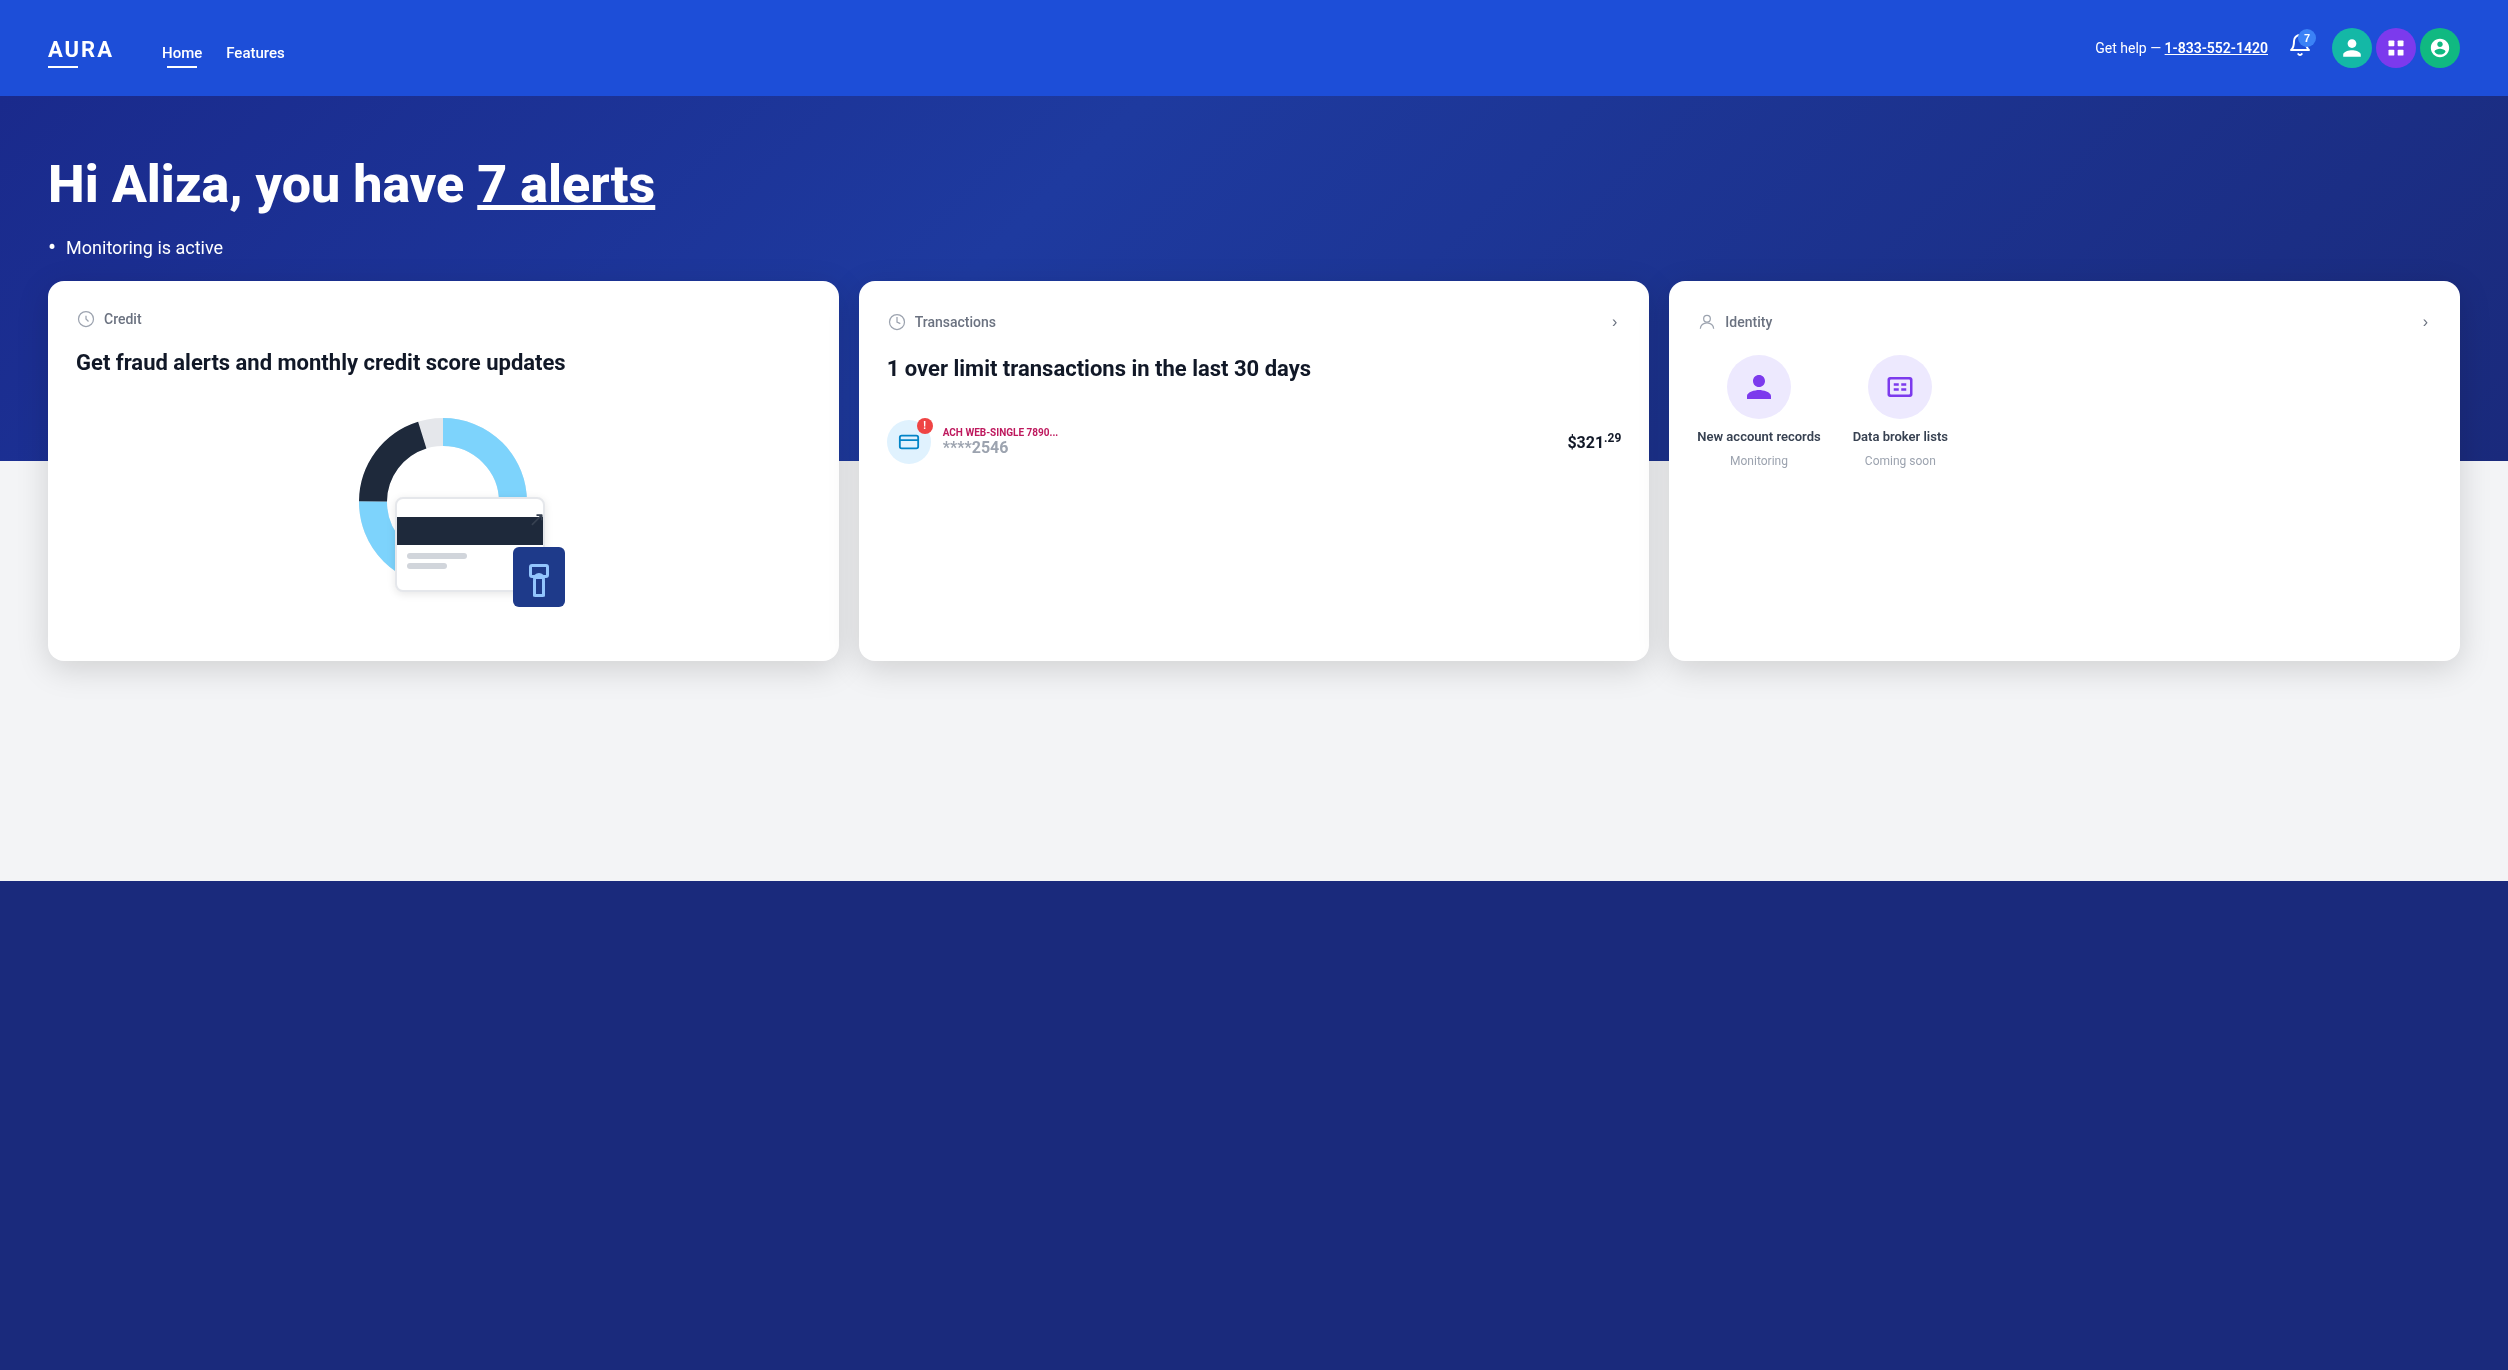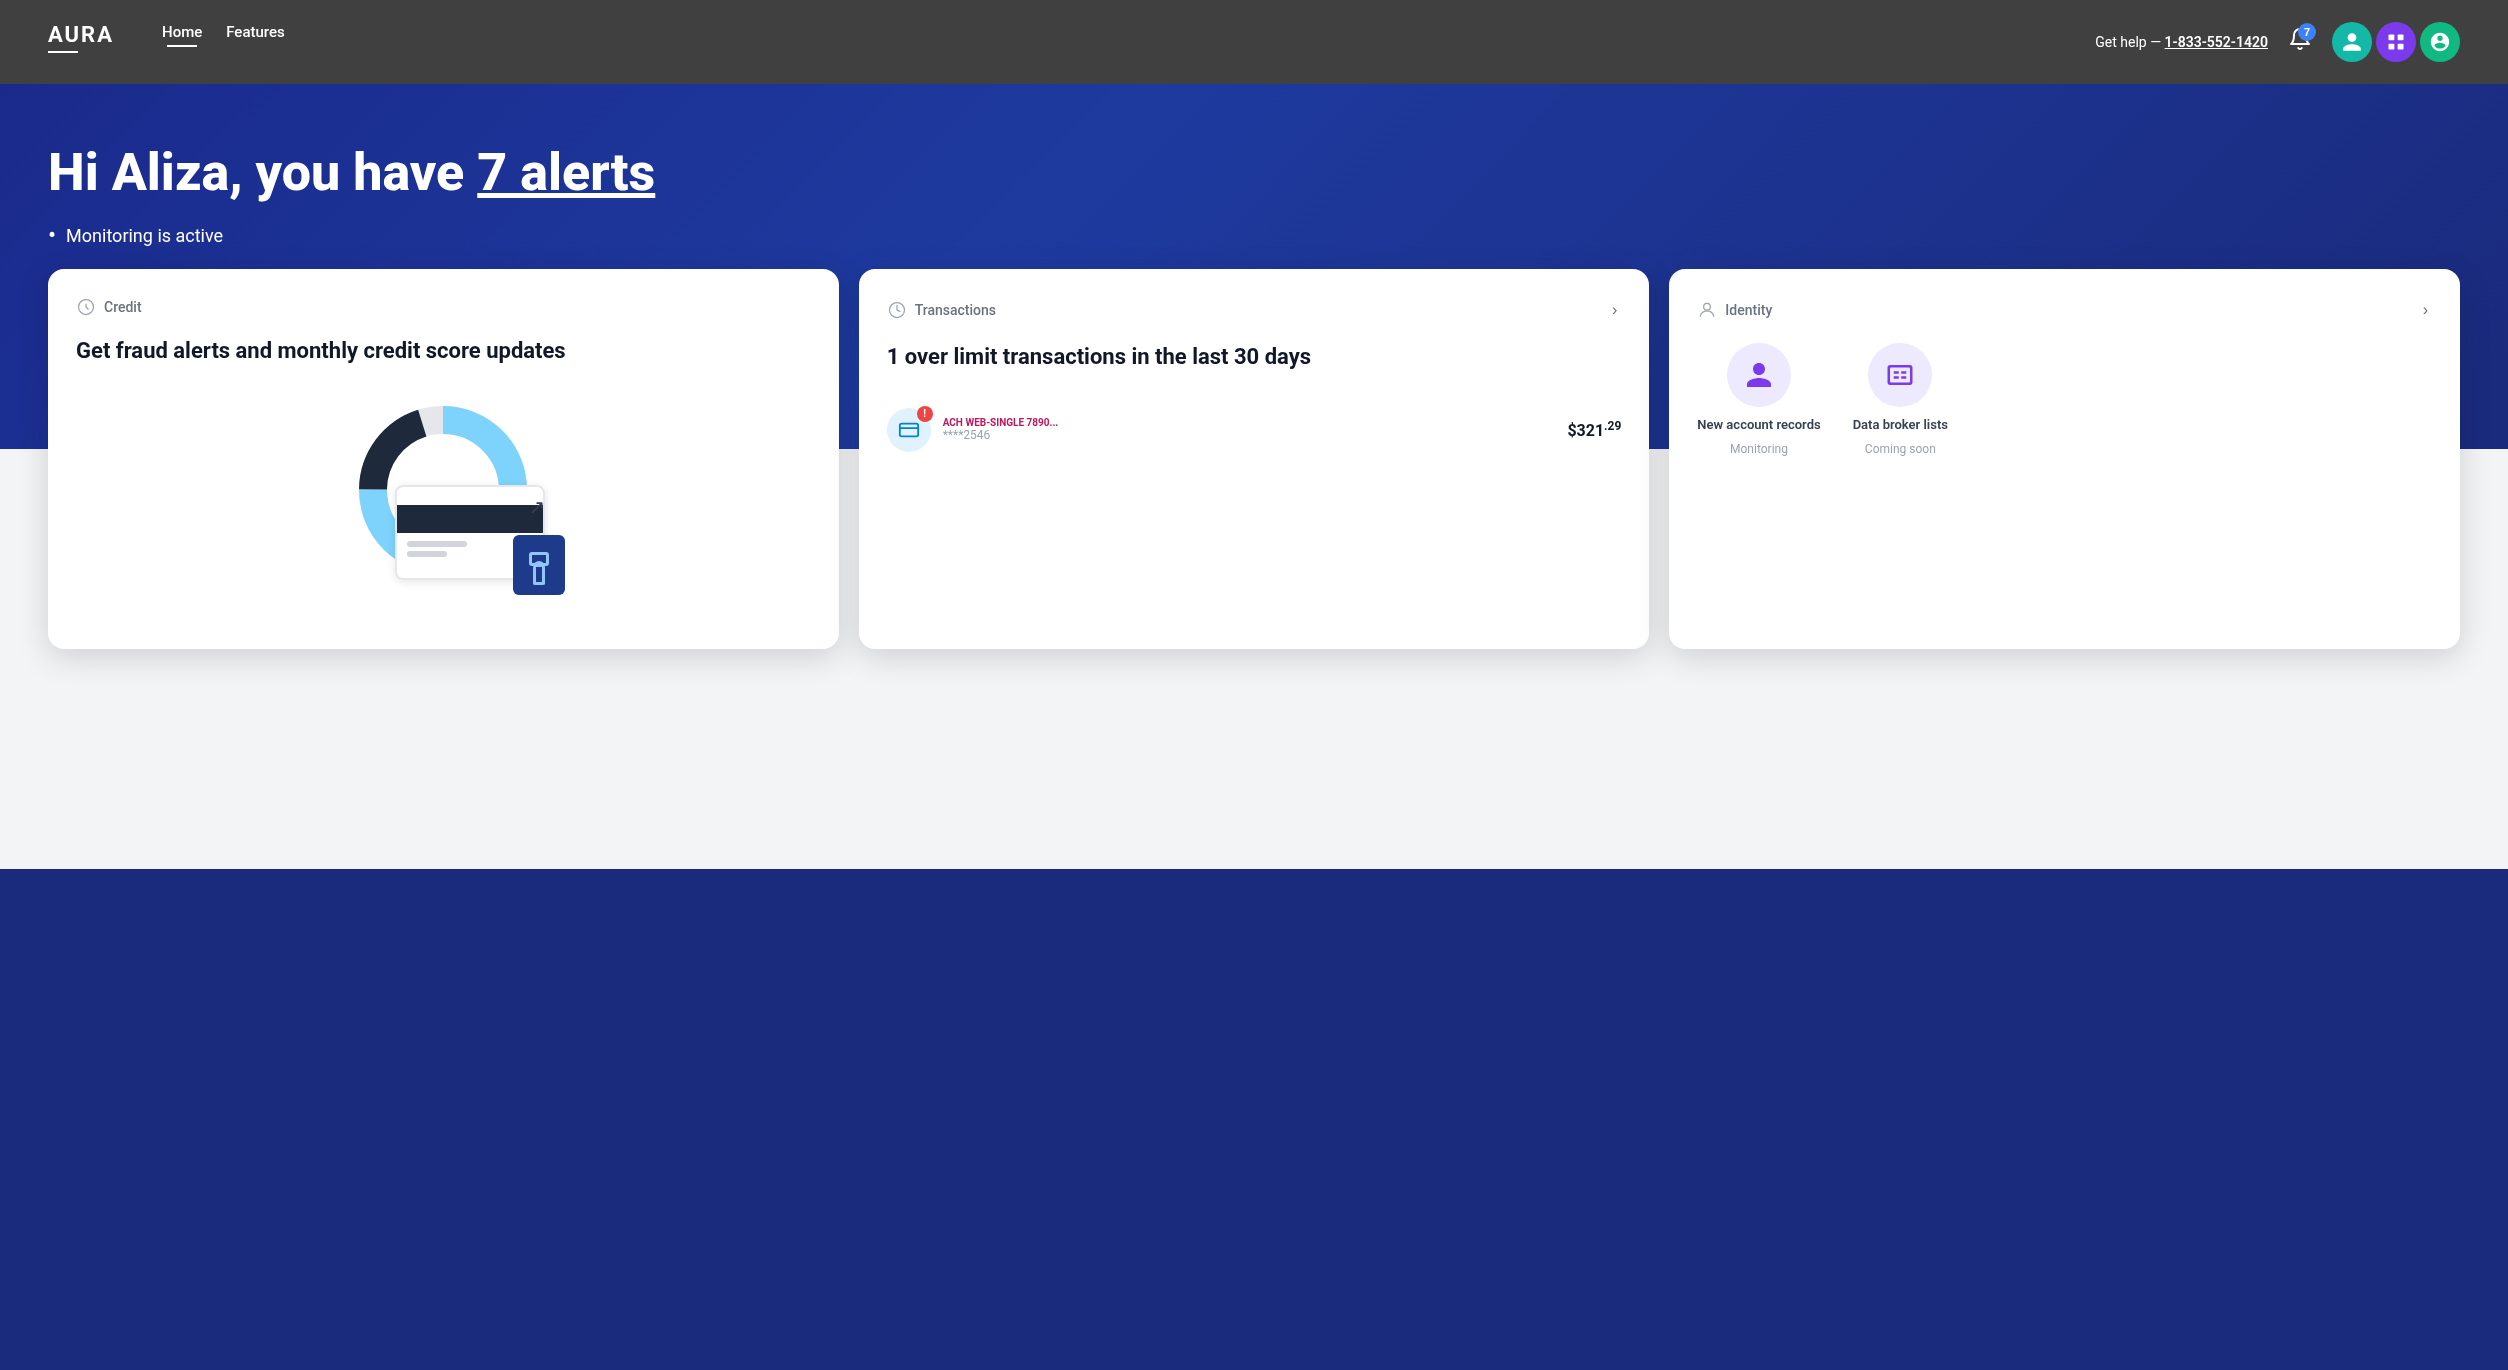--- a/index.html
+++ b/index.html
@@ -7,23 +7,23 @@
     body {
       font-family: -apple-system, BlinkMacSystemFont, 'Segoe UI', Roboto, sans-serif;
       background: #1a2a7c;
       min-height: 100vh;
       overflow-x: hidden;
     }
 
     
     .navbar {
       display: flex;
-      align-items: flex-start;
-      padding: 22px 48px;
-      background: #404040;
+      align-items: flex-end;
+      padding: 28px 48px;
+      background: #1d4ed8;
       position: relative;
       z-index: 10;
     }
 
     .logo {
       color: #fff;
       font-size: 22px;
       font-weight: 700;
       letter-spacing: 2px;
       text-transform: uppercase;
@@ -268,22 +268,23 @@
       flex: 1;
     }
 
     .transaction-name {
       font-size: 10px;
       color: #be185d;
       font-weight: 700;
     }
 
     .transaction-account {
-      font-size: 12px;
+      font-size: 16px;
       color: #9ca3af;
+      font-weight: bold;
     }
 
     .transaction-amount {
       font-weight: 700;
       font-size: 16px;
       color: #111827;
     }
 
     .amount-cents {
       font-size: 12px;

